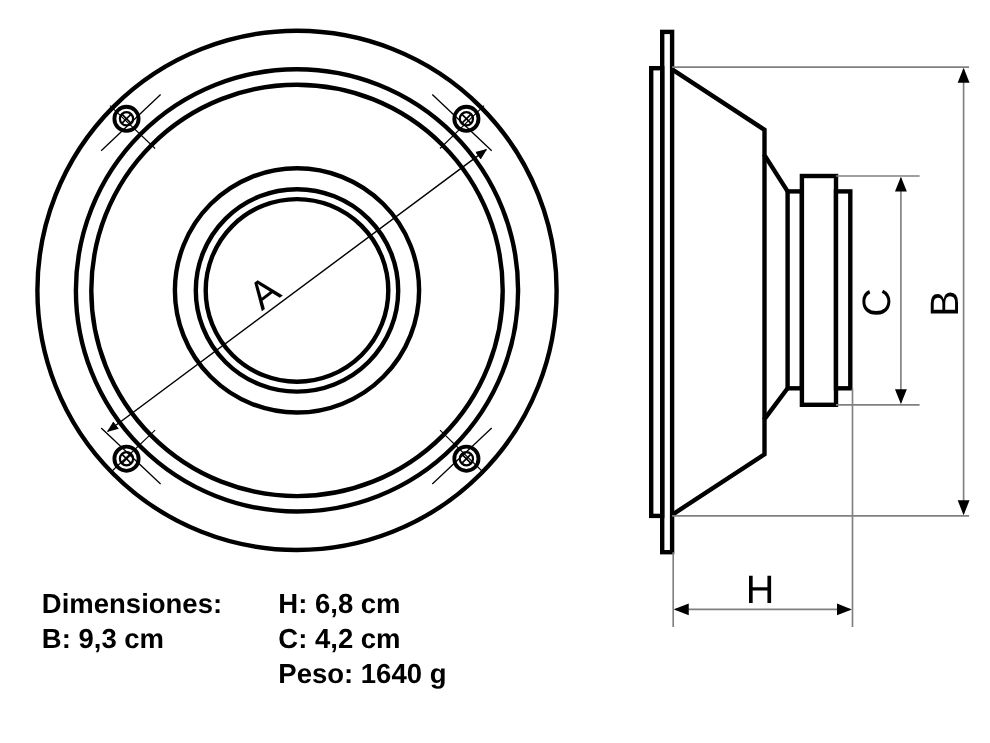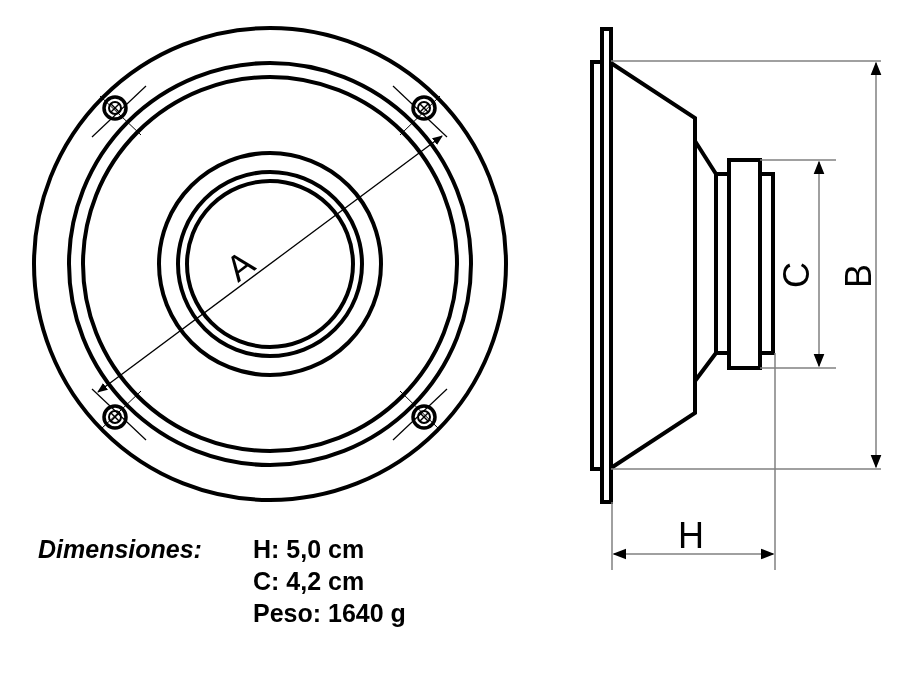--- a/index.html
+++ b/index.html
@@ -1,20 +1,20 @@
 <!DOCTYPE html>
 <html><head>
 <meta charset="utf-8">
 <style>
   html, body { margin: 0; padding: 0; background: #ffffff; }
   body { width: 900px; height: 675px; position: relative; overflow: hidden; font-family: "Liberation Sans", sans-serif; }
   #diagram { position: absolute; left: 0; top: 0; width: 900px; height: 675px; }
   .specs { position: absolute; left: 38px; top: 533px; font-family: "Liberation Sans", sans-serif; font-weight: bold; font-size: 25px; line-height: 32px; color: #000; }
   .col { position: absolute; top: 0; white-space: nowrap; }
-  .col1 { left: 0; font-style: italic; }
+  .col1 { left: 0; }
   .col2 { left: 215px; }
   .col div { height: 32px; }
   .lbl { font-family: "Liberation Sans", sans-serif; font-size: 36px; fill: #000; }
 </style>
 </head>
 <body>
 
 <svg id="diagram" width="900" height="675" viewBox="0 0 900 675" xmlns="http://www.w3.org/2000/svg">
   <defs>
     <marker id="arr" viewBox="0 0 10 10" refX="9" refY="5" markerWidth="8" markerHeight="8" orient="auto-start-reverse">
@@ -98,19 +98,20 @@
   <line x1="819" y1="162" x2="819" y2="366" stroke="#808080" stroke-width="1.5" marker-start="url(#arrg)" marker-end="url(#arrg)"></line>
   <text class="lbl" x="0" y="0" transform="translate(809,288) rotate(-90)">C</text>
 
   <line x1="614" y1="554" x2="773" y2="554" stroke="#808080" stroke-width="1.5" marker-start="url(#arrg)" marker-end="url(#arrg)"></line>
   <text class="lbl" x="678" y="548">H</text>
 </svg>
 
 <div class="specs">
   <div class="col col1">
     <div>Dimensiones:</div>
+    <div>B: 9,3 cm</div>
   </div>
   <div class="col col2">
-    <div>H: 5,0 cm</div>
+    <div>H: 6,8 cm</div>
     <div>C: 4,2 cm</div>
     <div>Peso: 1640 g</div>
   </div>
 </div>
 
 </body></html>

